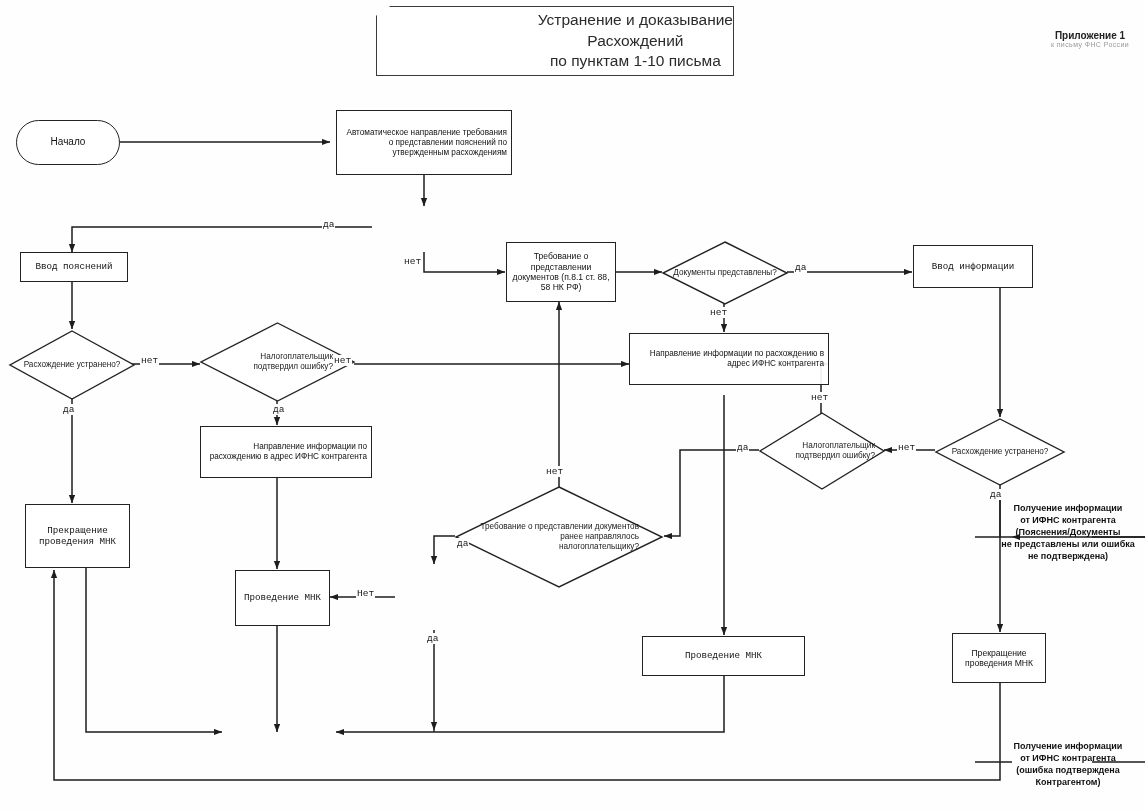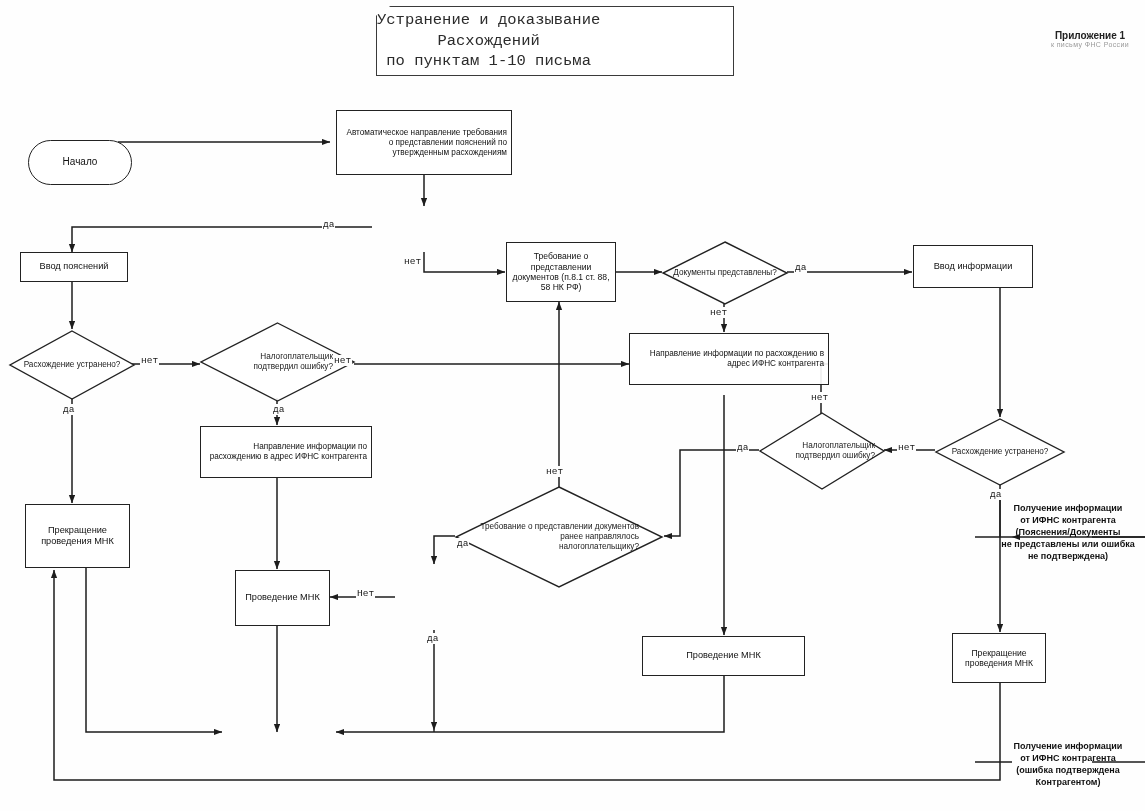--- a/index.html
+++ b/index.html
@@ -61,24 +61,23 @@
     line-height:1.2;
     padding:0 6px;
     box-sizing:border-box;
   }
   .title-box{
     position:absolute;
     border:1.4px solid #3a3a3a;
     background:rgba(255,255,255,0.9);
     display:flex;
     align-items:center;
-    justify-content:flex-start;
+    justify-content:flex-end;
     text-align:center;
     z-index:4;
-    font-family:Liberation Mono, monospace;
   }
   .title-box .ttl{
     font-size:15.5px;
     line-height:1.34;
     color:#2b2b2b;
   }
   .edge-label{
     position:absolute;
     font-size:9.5px;
     color:#161616;
@@ -99,21 +98,21 @@
   }
   .corner-note{
     position:absolute;
     text-align:center;
     z-index:5;
   }
   .corner-note .cn1{ font-size:10px; font-weight:bold; color:#222; display:block;}
   .corner-note .cn2{ font-size:7px; color:#9a9a9a; display:block; letter-spacing:.4px;}
   .f8{font-size:8.2px;text-align:right;}
   .f85{font-size:8.6px;}
-  .f9{font-size:9.2px;}
+  .f9{font-size:9.2px;font-family:Liberation Mono, monospace;}
   .f10{font-size:10px;}
 </style>
 </head>
 <body>
 
 <div id="canvas">
 
   <svg id="edges" viewBox="0 0 1145 811">
     <defs>
       <marker id="ah" markerWidth="9" markerHeight="9" refX="8.2" refY="3.2" orient="auto" markerUnits="userSpaceOnUse">
@@ -195,21 +194,21 @@
       <div>Расхождений</div>
       <div>по пунктам 1-10 письма</div>
     </div>
   </div>
 
   <div class="corner-note" style="left:1040px; top:30px; width:100px;">
     <span class="cn1">Приложение 1</span>
     <span class="cn2">к письму ФНС России</span>
   </div>
 
-  <div class="node term f10" style="left:28px; top:120px; width:104px; height:45px;margin-top:20px;">
+  <div class="node term f10" style="left:16px; top:120px; width:104px; height:45px;">
     <span>Начало</span>
   </div>
 
   <div class="node proc f8" style="left:336px; top:110px; width:176px; height:65px;">
     <span>Автоматическое направление требования о представлении пояснений по утвержденным расхождениям</span>
   </div>
 
 
   <div class="node proc f9" style="left:20px; top:252px; width:108px; height:30px;">
     <span>Ввод пояснений</span>

